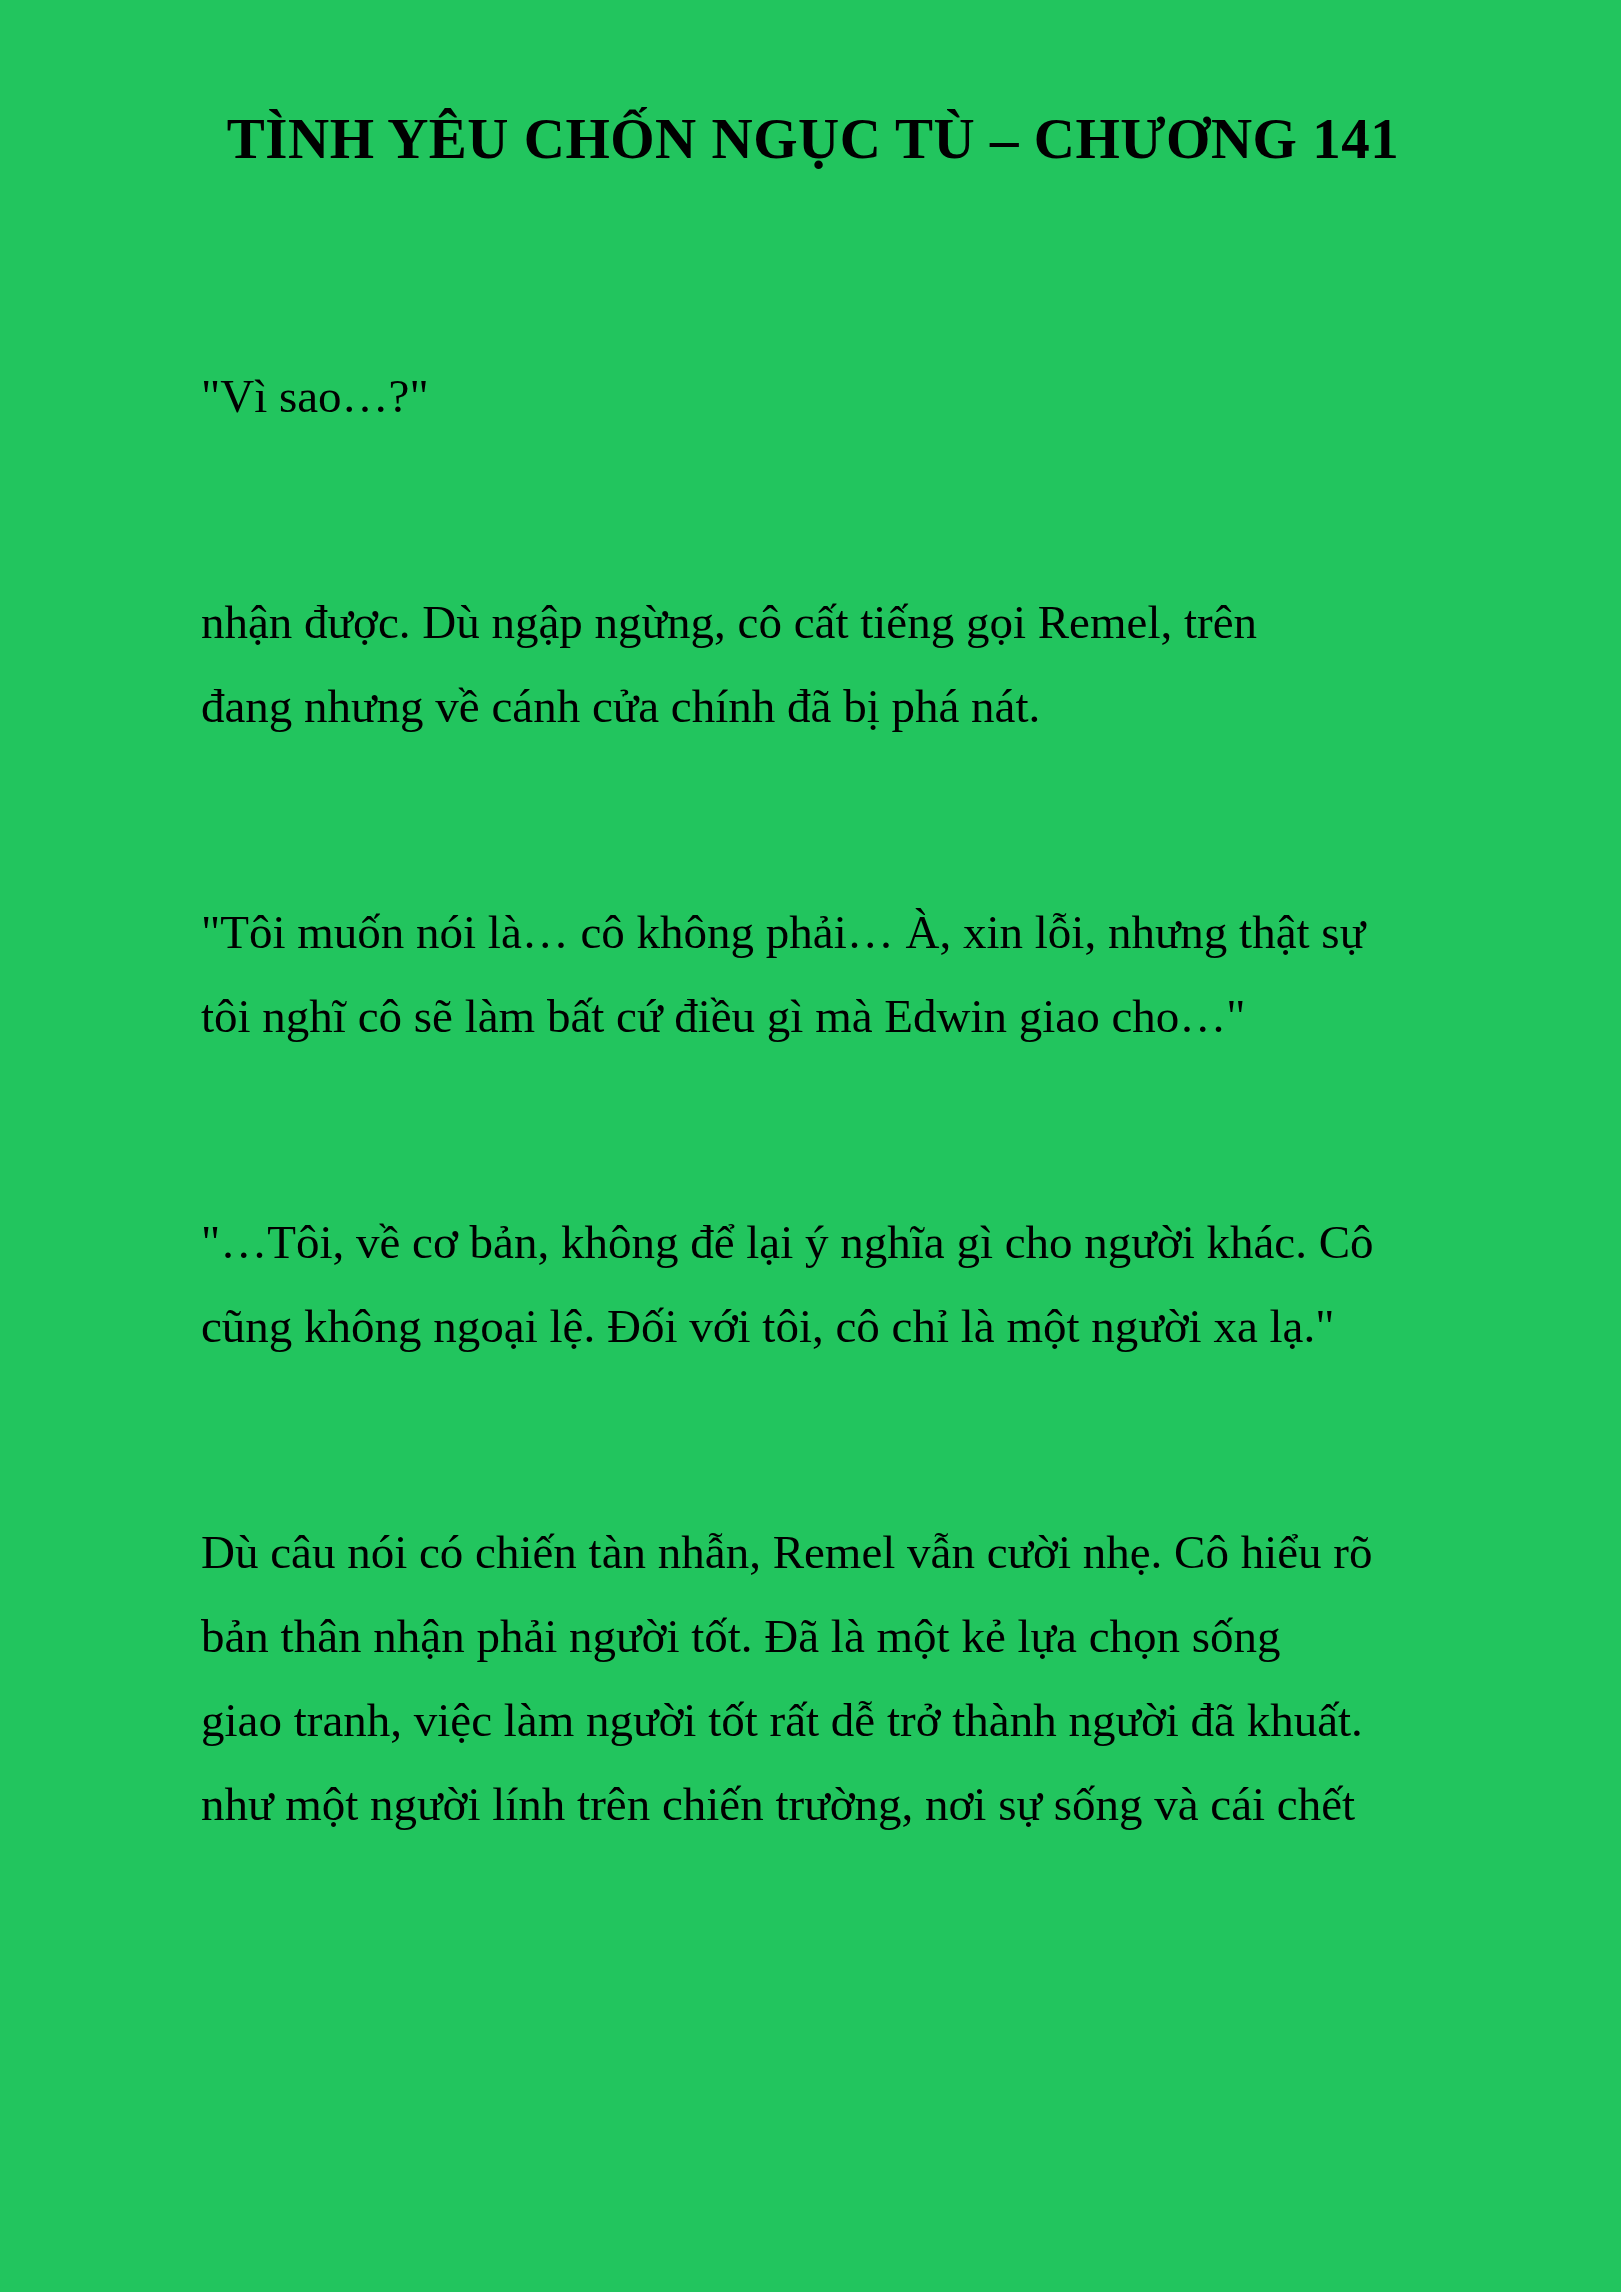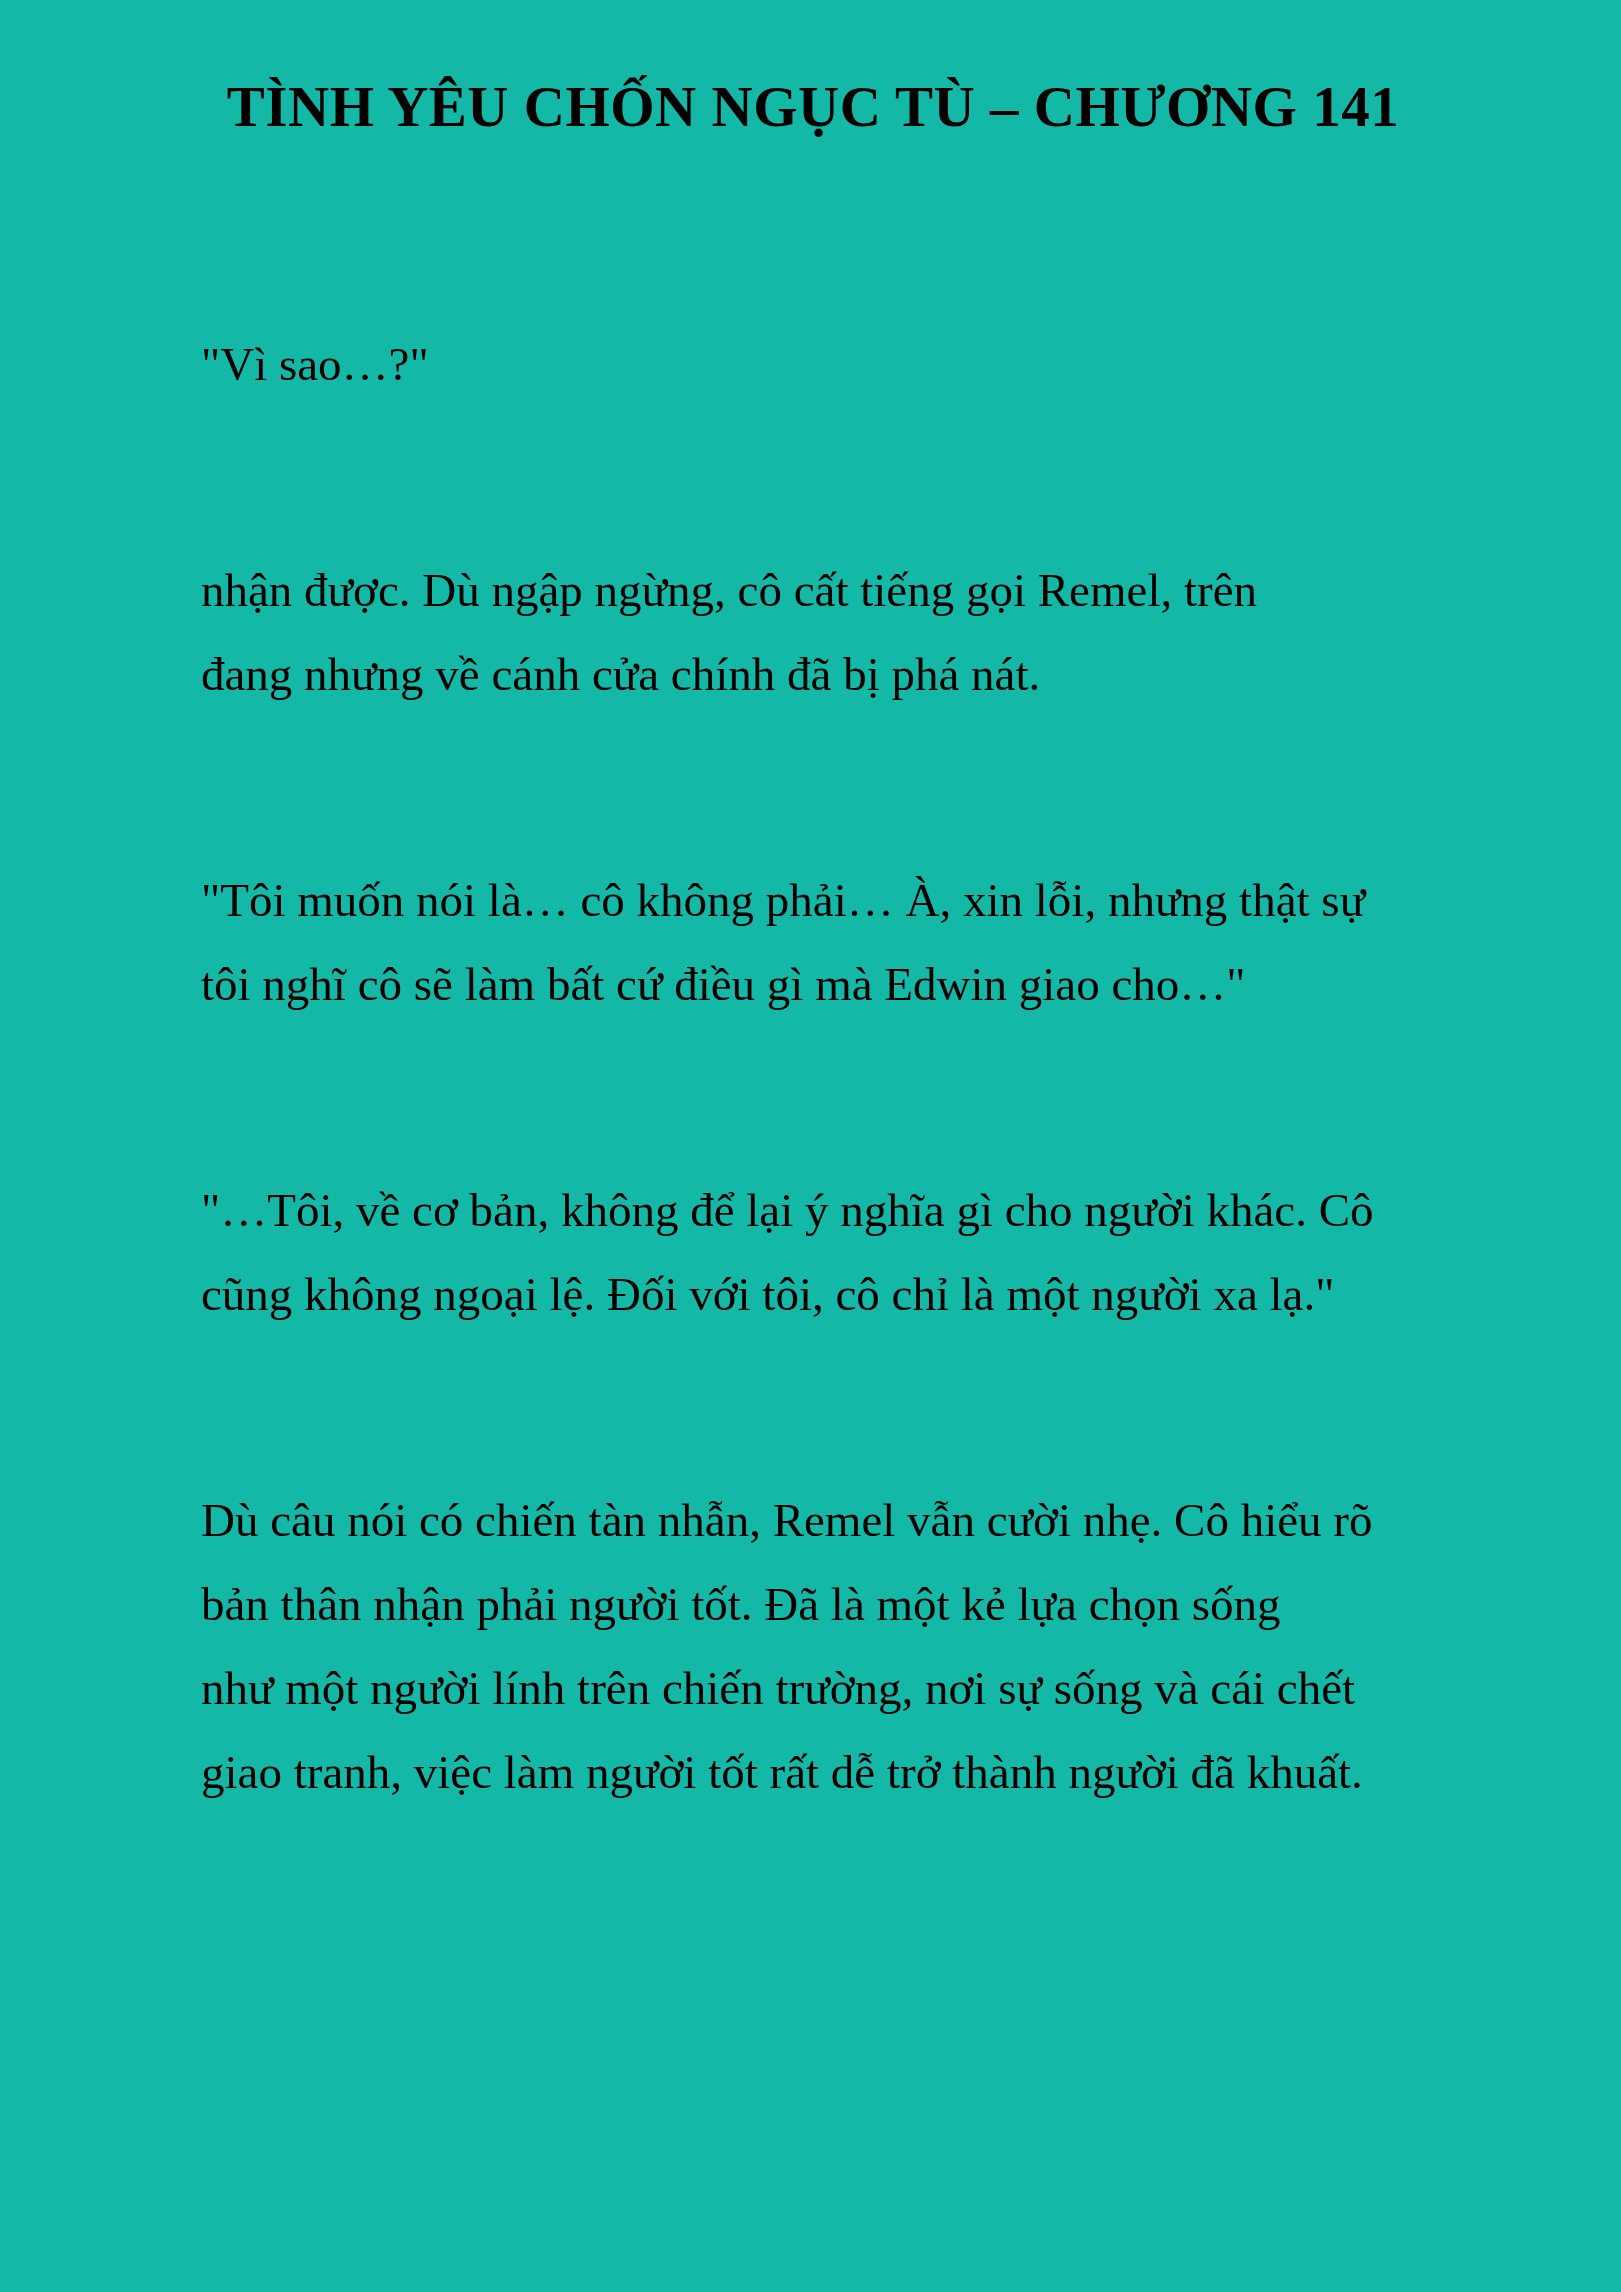--- a/index.html
+++ b/index.html
@@ -4,24 +4,24 @@
 <style>
   html, body {
     margin: 0;
     padding: 0;
     background: #ffffff;
   }
   .page {
     position: relative;
     width: 1621px;
     height: 2293px;
-    background: #14b8a6;
+    background: #22c55e;
     color: #000000;
     box-sizing: border-box;
-    padding: 73px 196px 0 201px;
+    padding: 105px 196px 0 201px;
     font-family: "Liberation Serif", "DejaVu Serif", serif;
     overflow: hidden;
   }
   .doc-title {
     margin: 0 0 181px 0;
     font-size: 57px;
     font-weight: bold;
     text-align: center;
     line-height: 1.2;
     letter-spacing: 0.5px;
@@ -58,18 +58,18 @@
   </div>
 
   <div class="para">
     <div class="line">"…Tôi, về cơ bản, không để lại ý nghĩa gì cho người khác. Cô</div>
     <div class="line">cũng không ngoại lệ. Đối với tôi, cô chỉ là một người xa lạ."</div>
   </div>
 
   <div class="para">
     <div class="line">Dù câu nói có chiến tàn nhẫn, Remel vẫn cười nhẹ. Cô hiểu rõ</div>
     <div class="line">bản thân nhận phải người tốt. Đã là một kẻ lựa chọn sống</div>
+    <div class="line">giao tranh, việc làm người tốt rất dễ trở thành người đã khuất.</div>
     <div class="line">như một người lính trên chiến trường, nơi sự sống và cái chết</div>
-    <div class="line">giao tranh, việc làm người tốt rất dễ trở thành người đã khuất.</div>
   </div>
 
 </div>
 
 
 </body></html>

